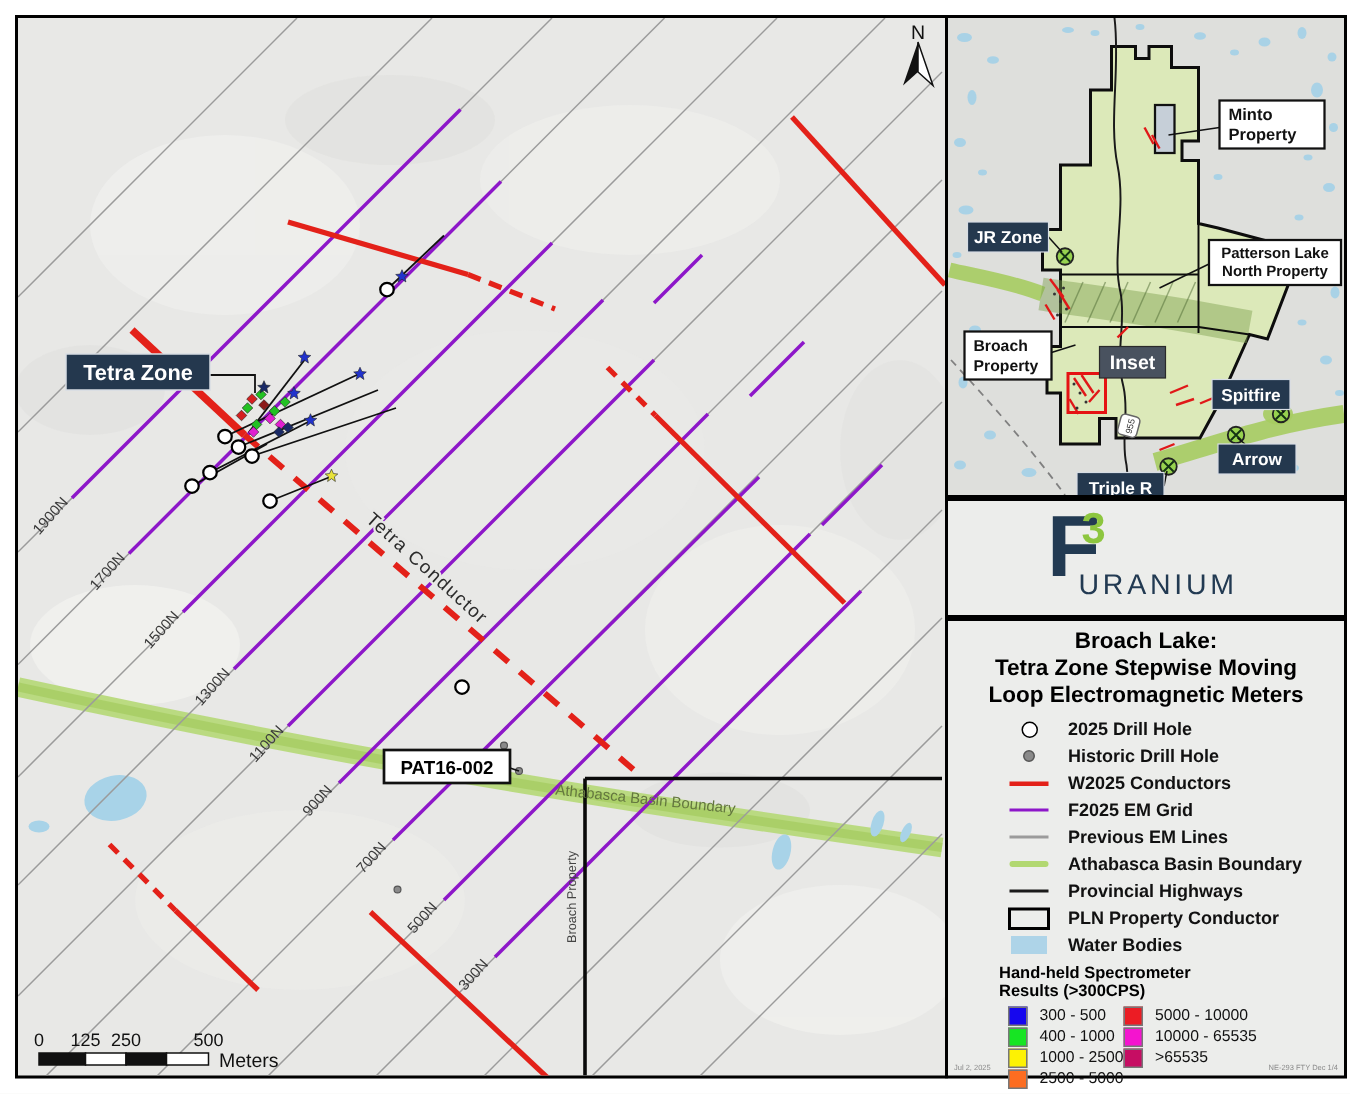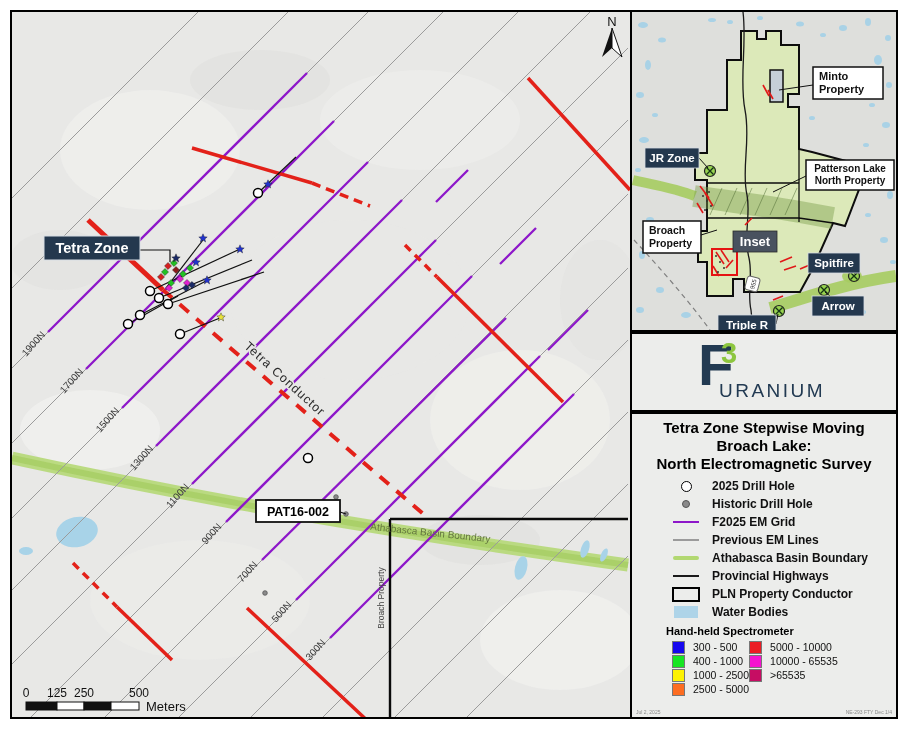--- a/index.html
+++ b/index.html
@@ -399,36 +399,42 @@
   </div>
 
   <div class="panel logo-box">
     <div class="logo-f">F</div>
     <div class="logo-3">3</div>
     <div class="logo-uranium">URANIUM</div>
   </div>
 
   <div class="panel legend-box">
     <div class="lg-title">
+      <div>Broach Lake:</div>
       <div>Tetra Zone Stepwise Moving</div>
-      <div>Broach Lake:</div>
-      <div>North Electromagnetic Survey</div>
+      <div>Loop Electromagnetic Meters</div>
     </div>
     <div class="lg-rows">
       <div class="lg-row">
         <span class="sw">
             <span class="sw-open-circle"></span>
           </span>
         <span class="lg-label">2025 Drill Hole</span>
       </div>
       <div class="lg-row">
         <span class="sw">
             <span class="sw-gray-dot"></span>
           </span>
         <span class="lg-label">Historic Drill Hole</span>
+      </div>
+      <div class="lg-row">
+        <span class="sw">
+            <span class="sw-red-line"></span>
+          </span>
+        <span class="lg-label">W2025 Conductors</span>
       </div>
       <div class="lg-row">
         <span class="sw">
             <span class="sw-purple-line"></span>
           </span>
         <span class="lg-label">F2025 EM Grid</span>
       </div>
       <div class="lg-row">
         <span class="sw">
             <span class="sw-gray-line"></span>
@@ -455,20 +461,21 @@
       </div>
       <div class="lg-row">
         <span class="sw">
             <span class="sw-blue-rect"></span>
           </span>
         <span class="lg-label">Water Bodies</span>
       </div>
     </div>
     <div class="sp-head">
       <div>Hand-held Spectrometer</div>
+      <div>Results (&gt;300CPS)</div>
     </div>
     <div class="sp-grid">
       <div class="sp-col">
         <div class="sp-row">
           <span class="sp-sq sp1"></span>
           <span class="sp-label">300 - 500</span>
         </div>
         <div class="sp-row">
           <span class="sp-sq sp2"></span>
           <span class="sp-label">400 - 1000</span>

